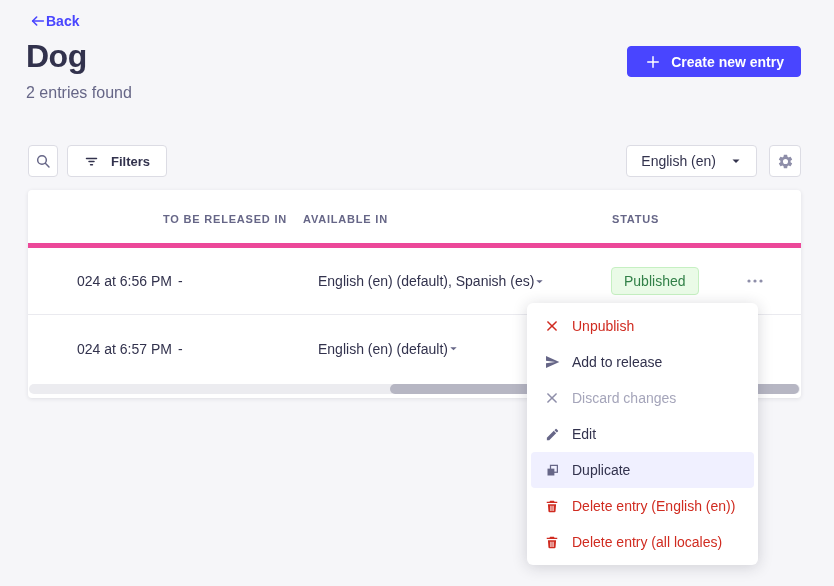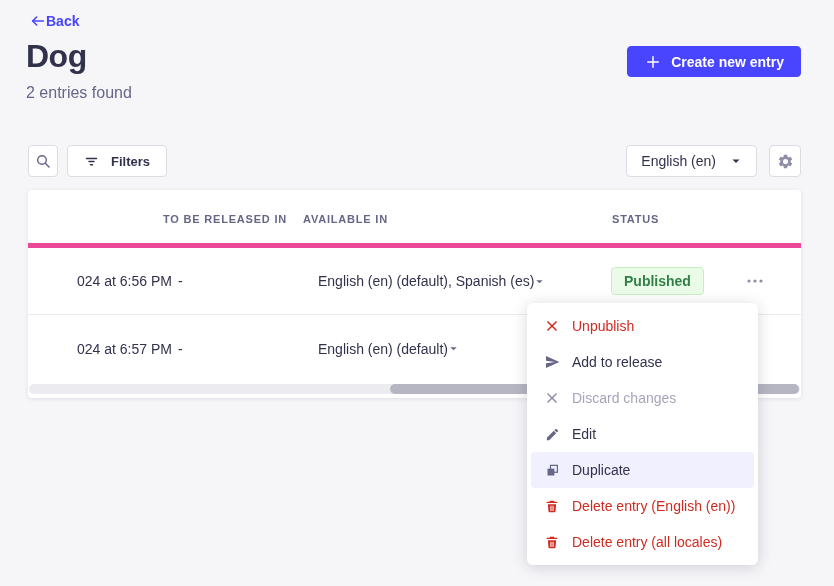--- a/index.html
+++ b/index.html
@@ -80,21 +80,21 @@
     font-size: 14px; color: #32324d; white-space: nowrap;
   }
   .cell-date    { left: 1px; margin-left: 48px; }
   .cell-release { left: 150px; }
   .cell-locales { left: 290px; }
   .cell-status  { left: 583px; }
   .cell-actions { left: 702px; width: 50px; justify-content: center; }
 
   .status-badge {
     background: #eafbe7; border: 1px solid #c6f0c2; border-radius: 4px;
-    color: #328048; font-size: 14px; font-weight: 700;
+    color: #328048; font-size: 14px; font-weight: 400;
     padding: 3px 12px; line-height: 20px;
   }
   .more-btn {
     background: none; border: none; cursor: pointer;
     display: inline-flex; align-items: center; justify-content: center;
     width: 32px; height: 32px;
   }
 
   
   .hscroll-track {

